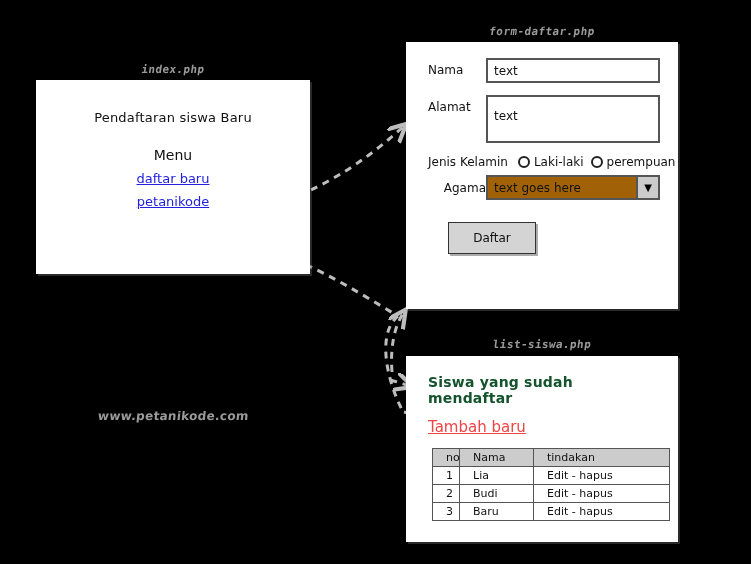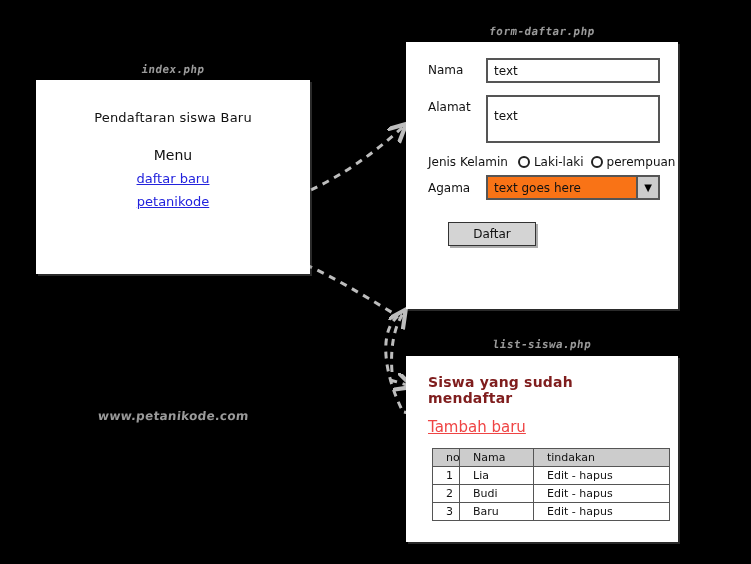--- a/index.html
+++ b/index.html
@@ -166,21 +166,21 @@
   .select-box {
     display: flex;
     border: 2px solid #555;
     flex: 1 1 auto;
     height: 25px;
     box-sizing: border-box;
     cursor: pointer;
   }
   .select-value {
     flex: 1 1 auto;
-    background: #f97316;
+    background: #a16207;
     font-family: "DejaVu Sans", sans-serif;
     font-size: 12px;
     color: #111;
     padding: 4px 6px;
     box-sizing: border-box;
   }
   .select-arrow {
     width: 22px;
     flex: 0 0 22px;
     background: #cccccc;
@@ -189,21 +189,21 @@
     align-items: center;
     justify-content: center;
     font-size: 10px;
     color: #000;
     box-sizing: border-box;
   }
   .submit-btn {
     margin-top: 22px;
     margin-left: 20px;
     width: 88px;
-    height: 24px;
+    height: 32px;
     background: #d4d4d4;
     border: 1px solid #333;
     box-shadow: 2px 2px 0 rgba(90,90,90,0.5);
     font-family: "DejaVu Sans", sans-serif;
     font-size: 12px;
     color: #111;
     display: flex;
     align-items: center;
     justify-content: center;
     cursor: pointer;
@@ -213,21 +213,21 @@
   
   #panel-list {
     left: 406px; top: 356px;
     width: 272px; height: 186px;
   }
   #list-inner { padding: 18px 16px 0 22px; }
   .list-heading {
     font-family: "DejaVu Sans", sans-serif;
     font-size: 14px;
     font-weight: bold;
-    color: #7f1d1d;
+    color: #14532d;
     letter-spacing: 0.2px;
   }
   .list-link {
     display: inline-block;
     font-family: "DejaVu Sans", sans-serif;
     font-size: 15px;
     color: #ef4444;
     text-decoration: underline;
     margin-top: 12px;
     cursor: pointer;
@@ -332,21 +332,21 @@
 
       <div class="radio-row">
         <div class="radio-legend">Jenis Kelamin</div>
         <div class="radio-circle"></div>
         <div class="radio-label">Laki-laki</div>
         <div class="radio-circle"></div>
         <div class="radio-label">perempuan</div>
       </div>
 
       <div class="select-row">
-        <div class="f-label" style="padding-top:0;">Agama</div>
+        <div class="f-label" style="padding-top:0;text-align:right;">Agama</div>
         <div class="select-box">
           <div class="select-value">text goes here</div>
           <div class="select-arrow">▼</div>
         </div>
       </div>
 
       <div class="submit-btn">Daftar</div>
     </div>
   </div>
 

